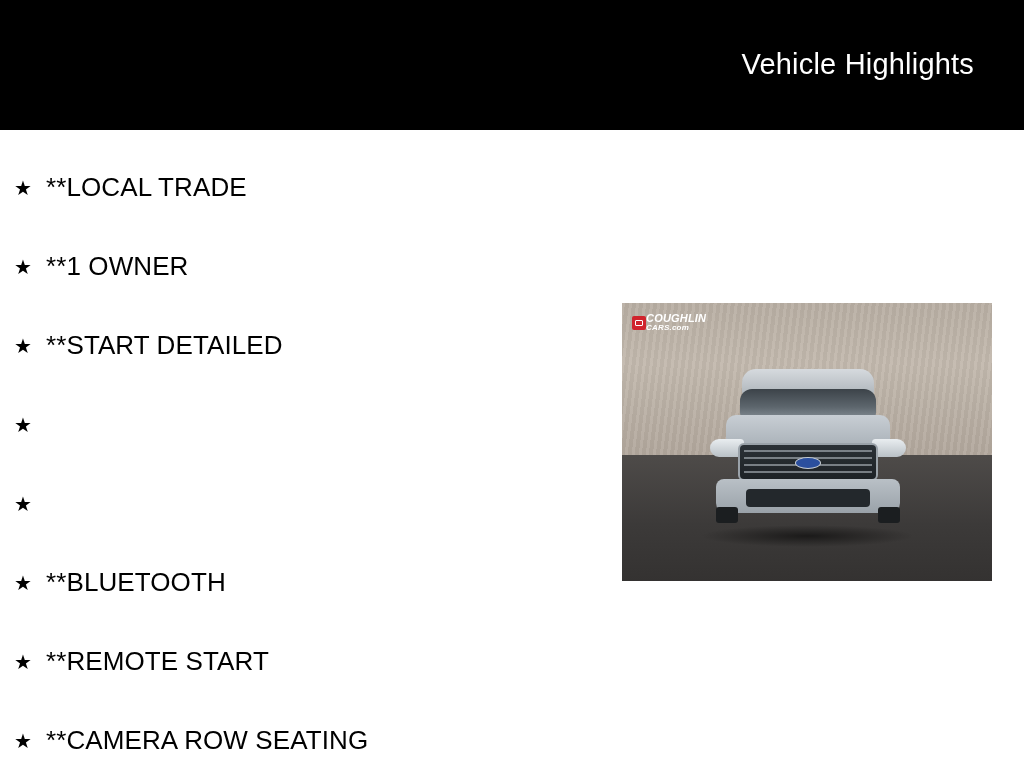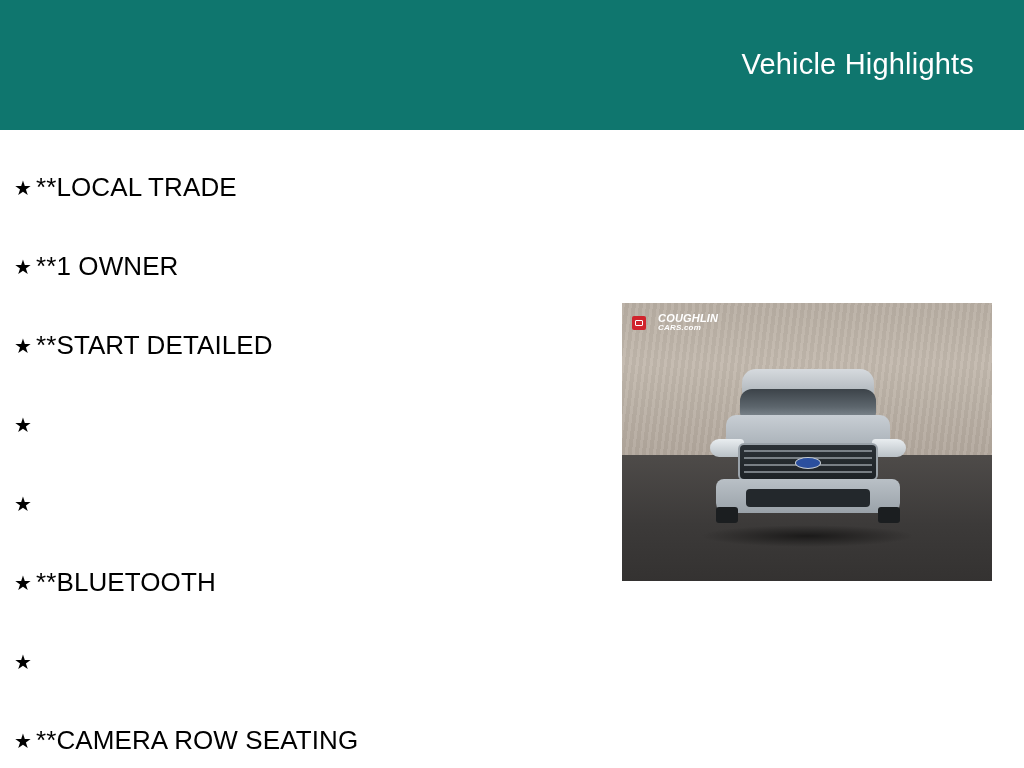--- a/index.html
+++ b/index.html
@@ -19,21 +19,21 @@
     background: #ffffff;
   }
 
   
   .header {
     position: absolute;
     top: 0;
     left: 0;
     width: 1024px;
     height: 130px;
-    background: #0f766e;
+    background: #000000;
     box-sizing: border-box;
   }
 
   .header-title {
     position: absolute;
     right: 50px;
     top: 48px;
     color: #ffffff;
     font-size: 29px;
     font-weight: 400;
@@ -67,21 +67,21 @@
     color: #000000;
     text-align: center;
     flex: 0 0 auto;
   }
 
   .highlight-text {
     font-size: 26px;
     color: #000000;
     white-space: nowrap;
     letter-spacing: 0.1px;
-    margin-left: 0;
+    margin-left: 10px;
   }
 
   
   .photo {
     position: absolute;
     left: 622px;
     top: 303px;
     width: 370px;
     height: 278px;
     overflow: hidden;
@@ -227,21 +227,21 @@
   .car-wheel.left { left: 6px; }
   .car-wheel.right { right: 6px; }
 
   
   .dealer-logo {
     position: absolute;
     left: 10px;
     top: 10px;
     display: flex;
     align-items: center;
-    gap: 12px;
+    gap: 0;
     justify-content: flex-end;
   }
   .logo-mark {
     width: 14px;
     height: 14px;
     background: #d0242d;
     border-radius: 2px;
     position: relative;
   }
   .logo-mark::after {
@@ -300,20 +300,21 @@
     </li>
     <li class="highlight-item">
       <span class="star-icon">★</span>
     </li>
     <li class="highlight-item">
       <span class="star-icon">★</span>
       <span class="highlight-text">**BLUETOOTH</span>
     </li>
     <li class="highlight-item">
       <span class="star-icon">★</span>
+      <span class="highlight-text">**REMOTE START</span>
     </li>
     <li class="highlight-item">
       <span class="star-icon">★</span>
       <span class="highlight-text">**CAMERA ROW SEATING</span>
     </li>
   </ul>
 
   <div class="photo">
     <div class="photo-wall"></div>
     <div class="photo-floor"></div>

